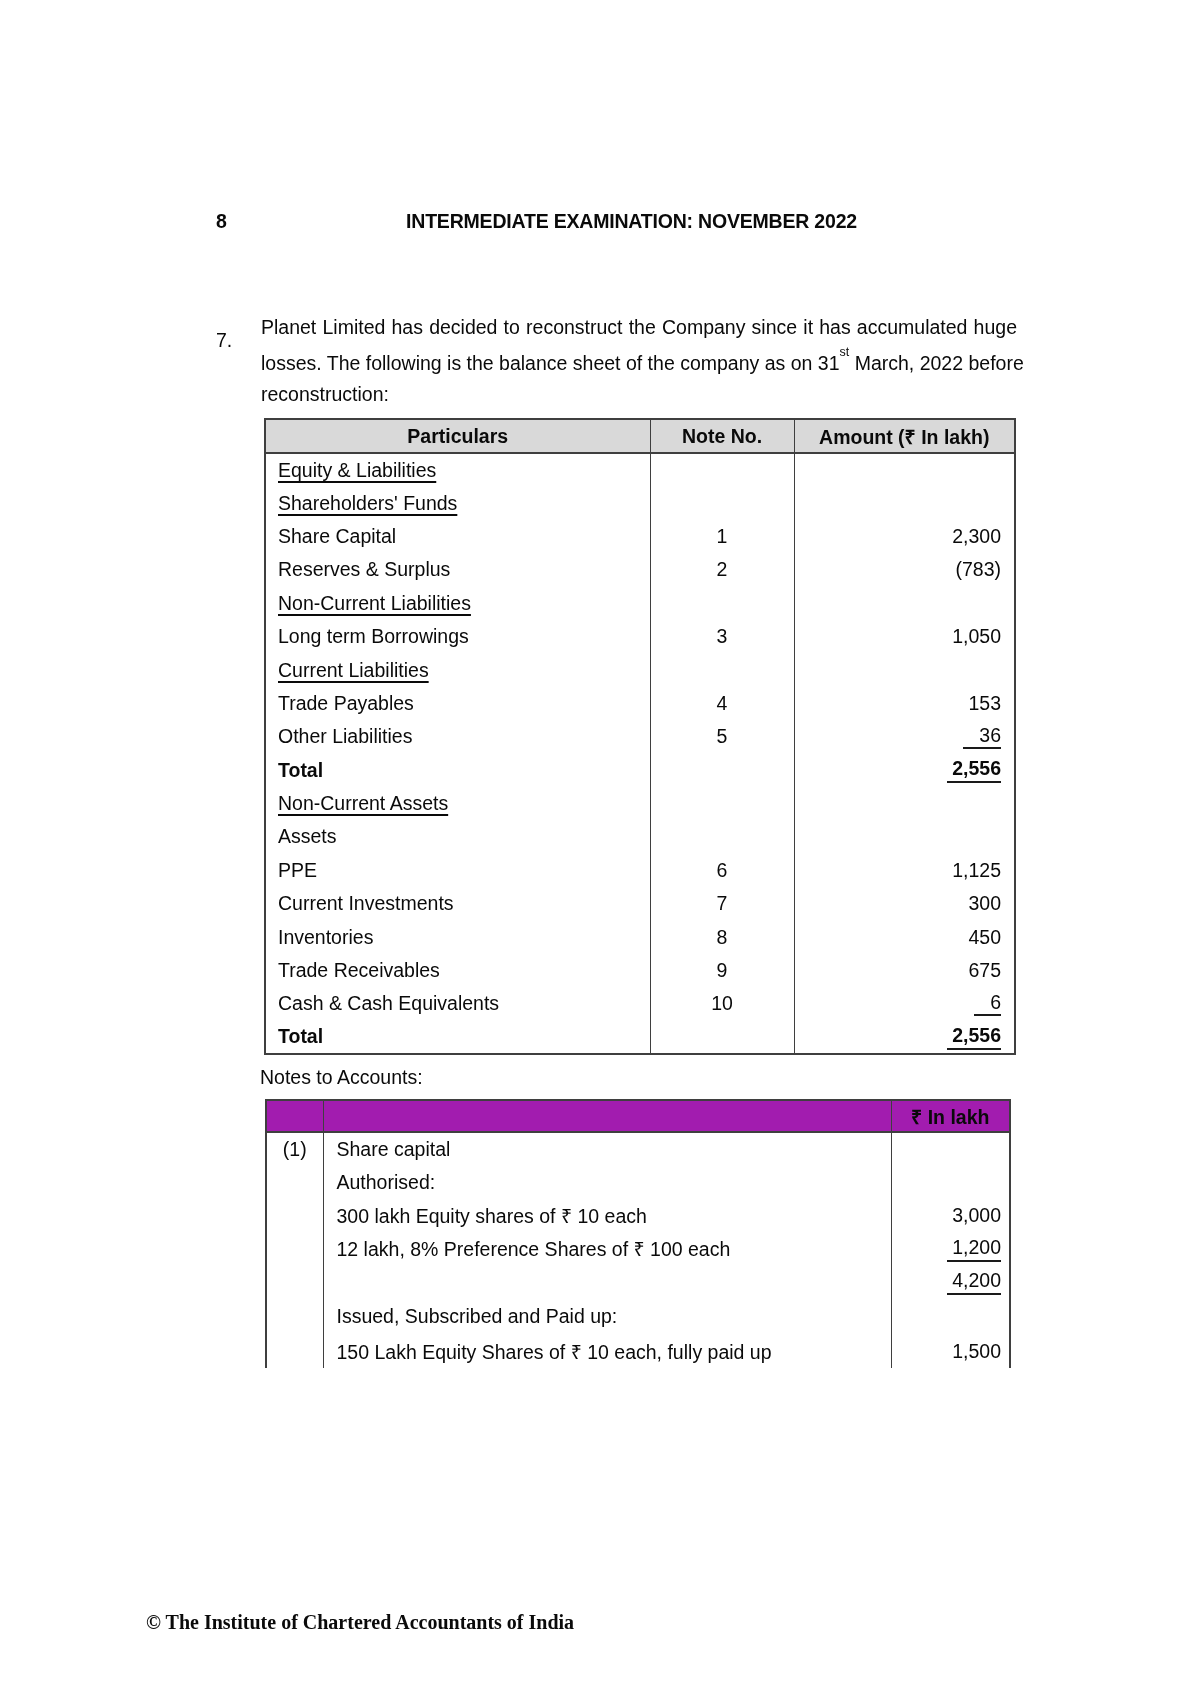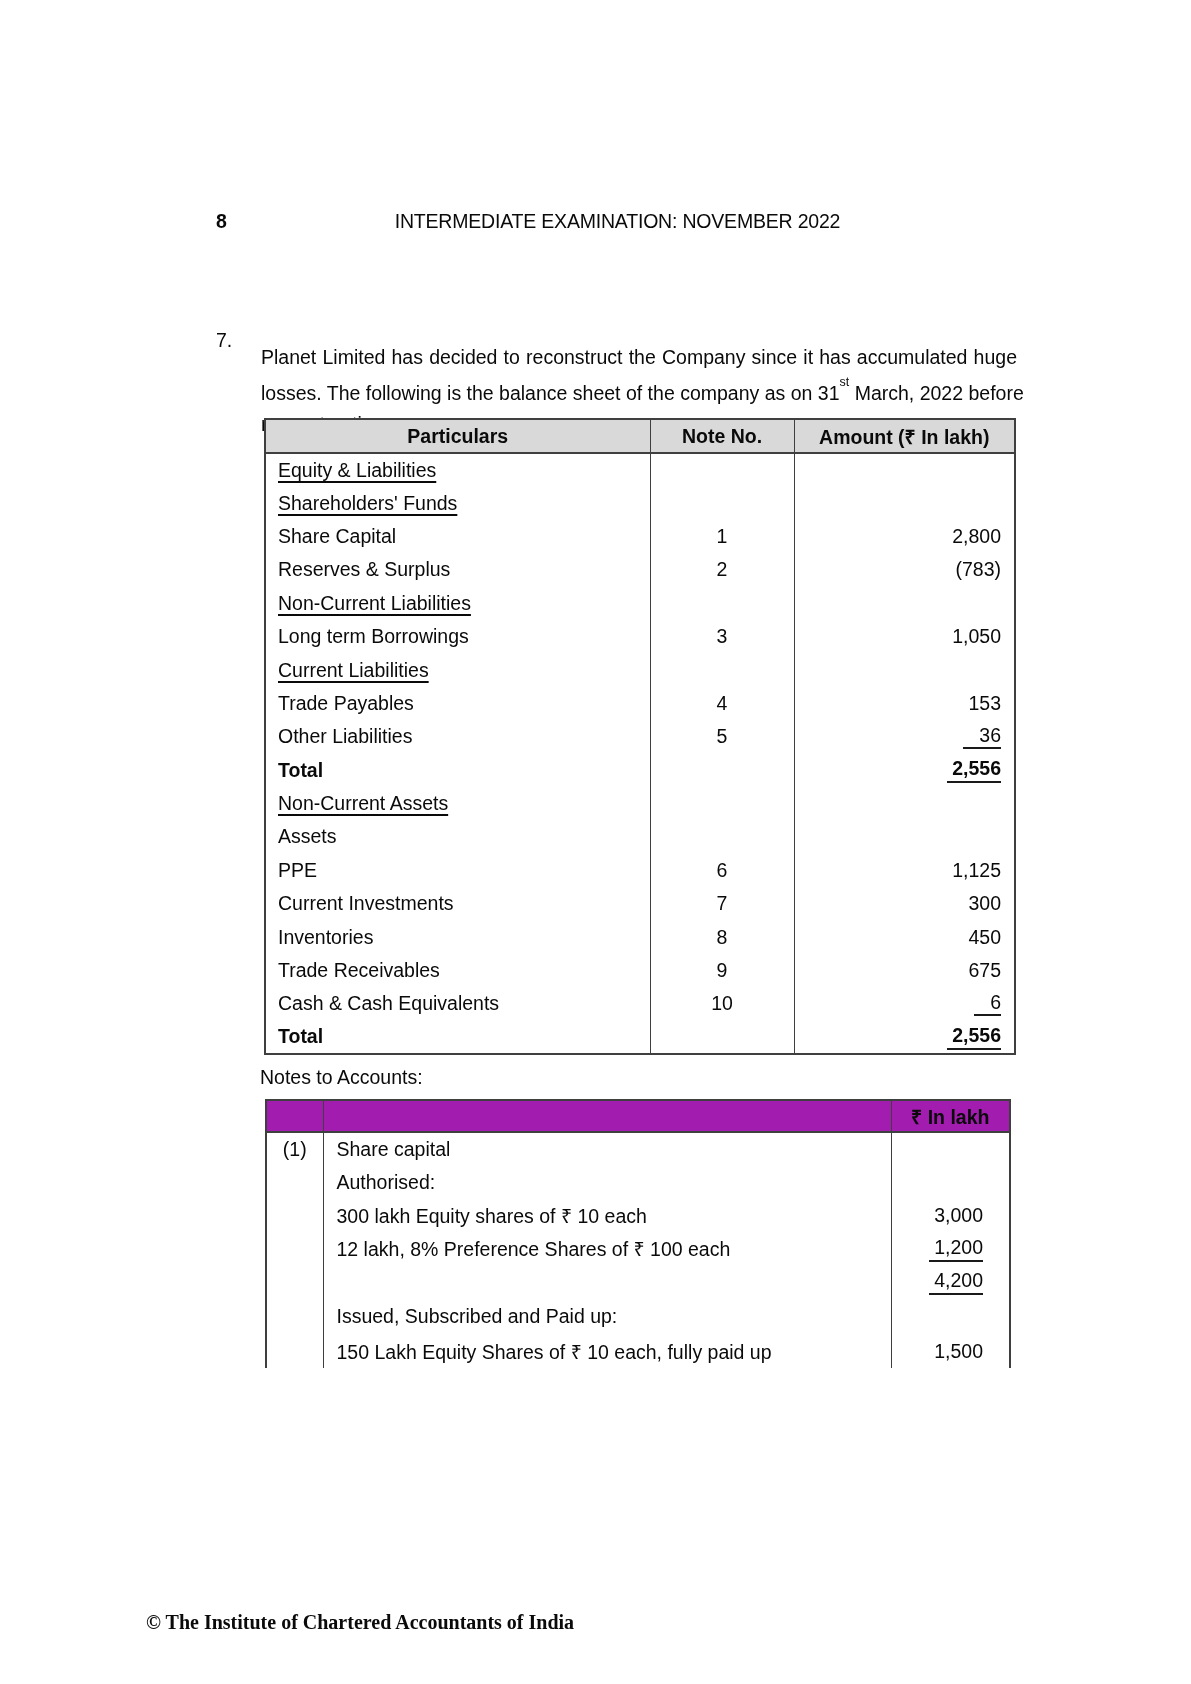--- a/index.html
+++ b/index.html
@@ -11,29 +11,29 @@
     background: #ffffff;
     color: #0a0a0a;
     font-family: "Liberation Sans", sans-serif;
     overflow: hidden;
   }
   .abs { position: absolute; }
 
   
   .page-num { left: 216px; top: 210px; font-size: 19.5px; font-weight: bold; }
   .hdr-title {
-    left: 218px; top: 210px; width: 799px;
-    font-size: 19.5px; font-weight: normal; text-align: center;
+    left: 232px; top: 210px; width: 799px;
+    font-size: 19.5px; font-weight: bold; text-align: center;
     letter-spacing: -0.2px; white-space: nowrap;
   }
 
   
   .sec-heading { left: 216px; top: 289px; font-size: 19.5px; font-weight: bold; white-space: nowrap; }
   .q-num { left: 216px; top: 325px; font-size: 19.5px; line-height: 31px; }
-  .para { left: 261px; top: 342px; width: 756px; font-size: 19.5px; line-height: 31px; }
+  .para { left: 261px; top: 312px; width: 756px; font-size: 19.5px; line-height: 31px; }
   .para .line { white-space: nowrap; }
   .para .just { text-align: justify; text-align-last: justify; white-space: normal; }
   sup.st { font-size: 12.5px; position: relative; top: -6px; }
 
   
   table { border-collapse: collapse; table-layout: fixed; }
   .bs-table { left: 264px; top: 418px; width: 750px; border: 2px solid #3f3f3f; }
   .notes-table { left: 265px; top: 1099px; width: 744px;
                  border: 2px solid #3f3f3f; border-bottom: none; }
   th, td { font-size: 19.5px; font-weight: normal; vertical-align: middle; overflow: hidden; }
@@ -45,21 +45,21 @@
     background: #a21caf; font-weight: bold; text-align: center;
     height: 32px; border-bottom: 2px solid #3f3f3f;
   }
   .bs-table tbody tr { height: 33.4px; }
   .notes-table tbody tr { height: 33.4px; }
   .notes-table tbody tr.tall { height: 36px; }
   .col-sep { border-left: 1.5px solid #3f3f3f; margin-left: 40px; }
   .cell-part { text-align: left; padding-left: 12px; white-space: nowrap; }
   .cell-note { text-align: center; }
   .cell-amt  { text-align: right; padding-right: 13px; white-space: nowrap; }
-  .notes-table .cell-amt { padding-right: 26px; }
+  .notes-table .cell-amt { padding-right: 8px; }
   .cell-no   { text-align: center; }
   .cell-desc { text-align: left; padding-left: 13px; white-space: nowrap; }
   .ul { text-decoration: underline; text-underline-offset: 4px; text-decoration-thickness: 1.5px; }
   .b  { font-weight: bold; }
   .amt-u { display: inline-block; border-bottom: 2px solid #1a1a1a; padding-left: 16px; padding-bottom: 0; }
   .amt-total { display: inline-block; font-weight: bold; border-bottom: 2px solid #1a1a1a; padding-left: 5px; padding-bottom: 1px; }
   .amt-u2 { display: inline-block; border-bottom: 2px solid #1a1a1a; padding-left: 5px; padding-bottom: 1px; }
 
   .notes-label { left: 260px; top: 1066px; font-size: 19.5px; white-space: nowrap; }
 
@@ -105,21 +105,21 @@
         <td class="col-sep cell-amt"></td>
       </tr>
       <tr>
         <td class="cell-part"><span class="ul">Shareholders' Funds</span></td>
         <td class="col-sep cell-note"></td>
         <td class="col-sep cell-amt"></td>
       </tr>
       <tr>
         <td class="cell-part">Share Capital</td>
         <td class="col-sep cell-note">1</td>
-        <td class="col-sep cell-amt">2,800</td>
+        <td class="col-sep cell-amt">2,300</td>
       </tr>
       <tr>
         <td class="cell-part">Reserves &amp; Surplus</td>
         <td class="col-sep cell-note">2</td>
         <td class="col-sep cell-amt">(783)</td>
       </tr>
       <tr>
         <td class="cell-part"><span class="ul">Non-Current Liabilities</span></td>
         <td class="col-sep cell-note"></td>
         <td class="col-sep cell-amt"></td>

